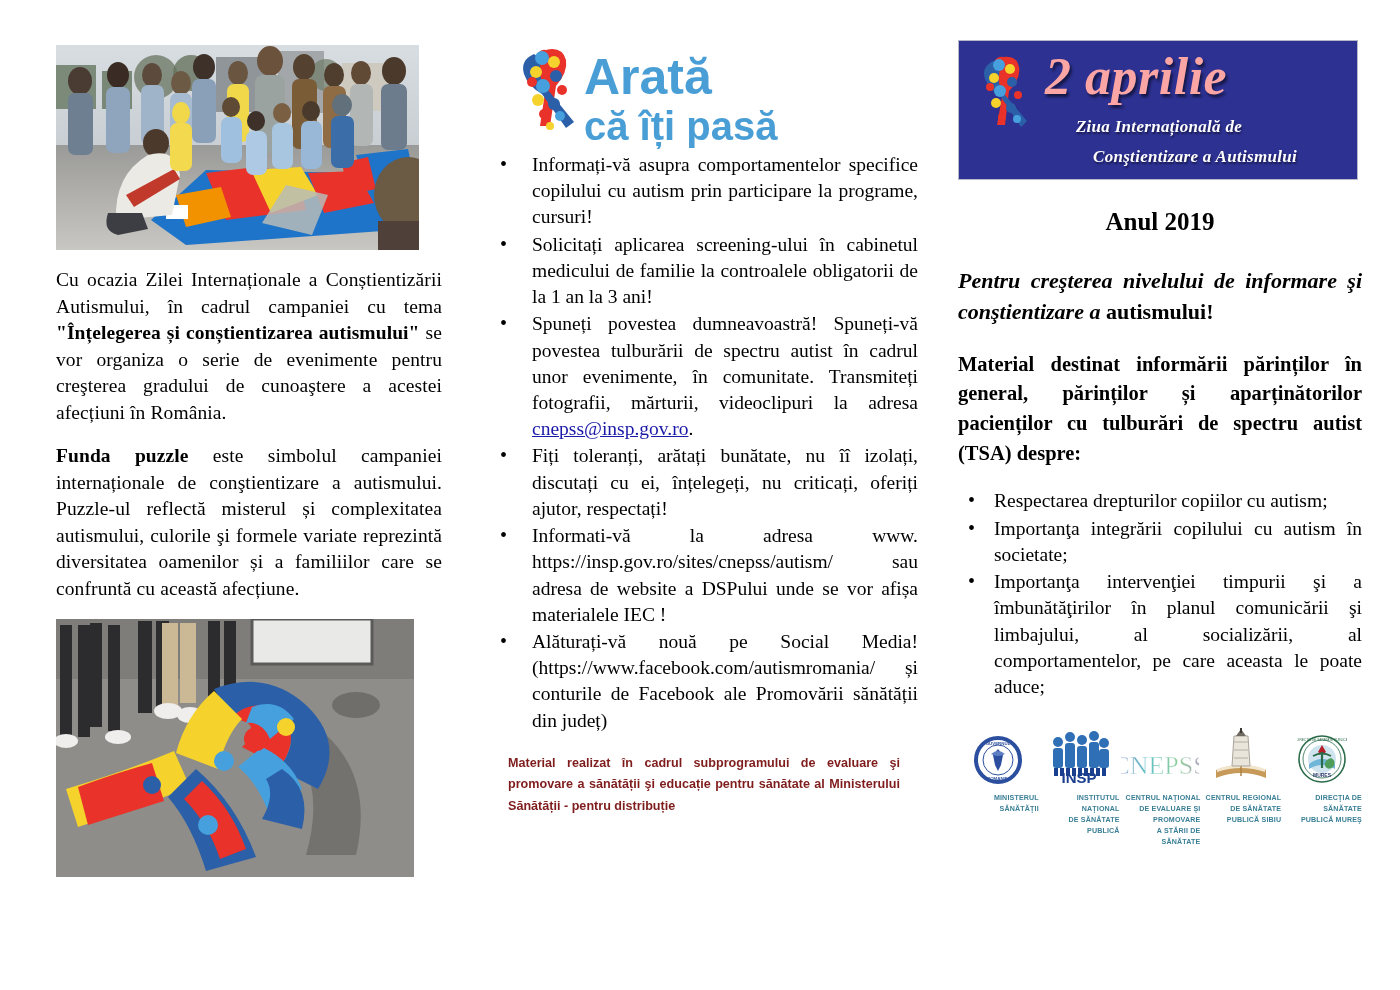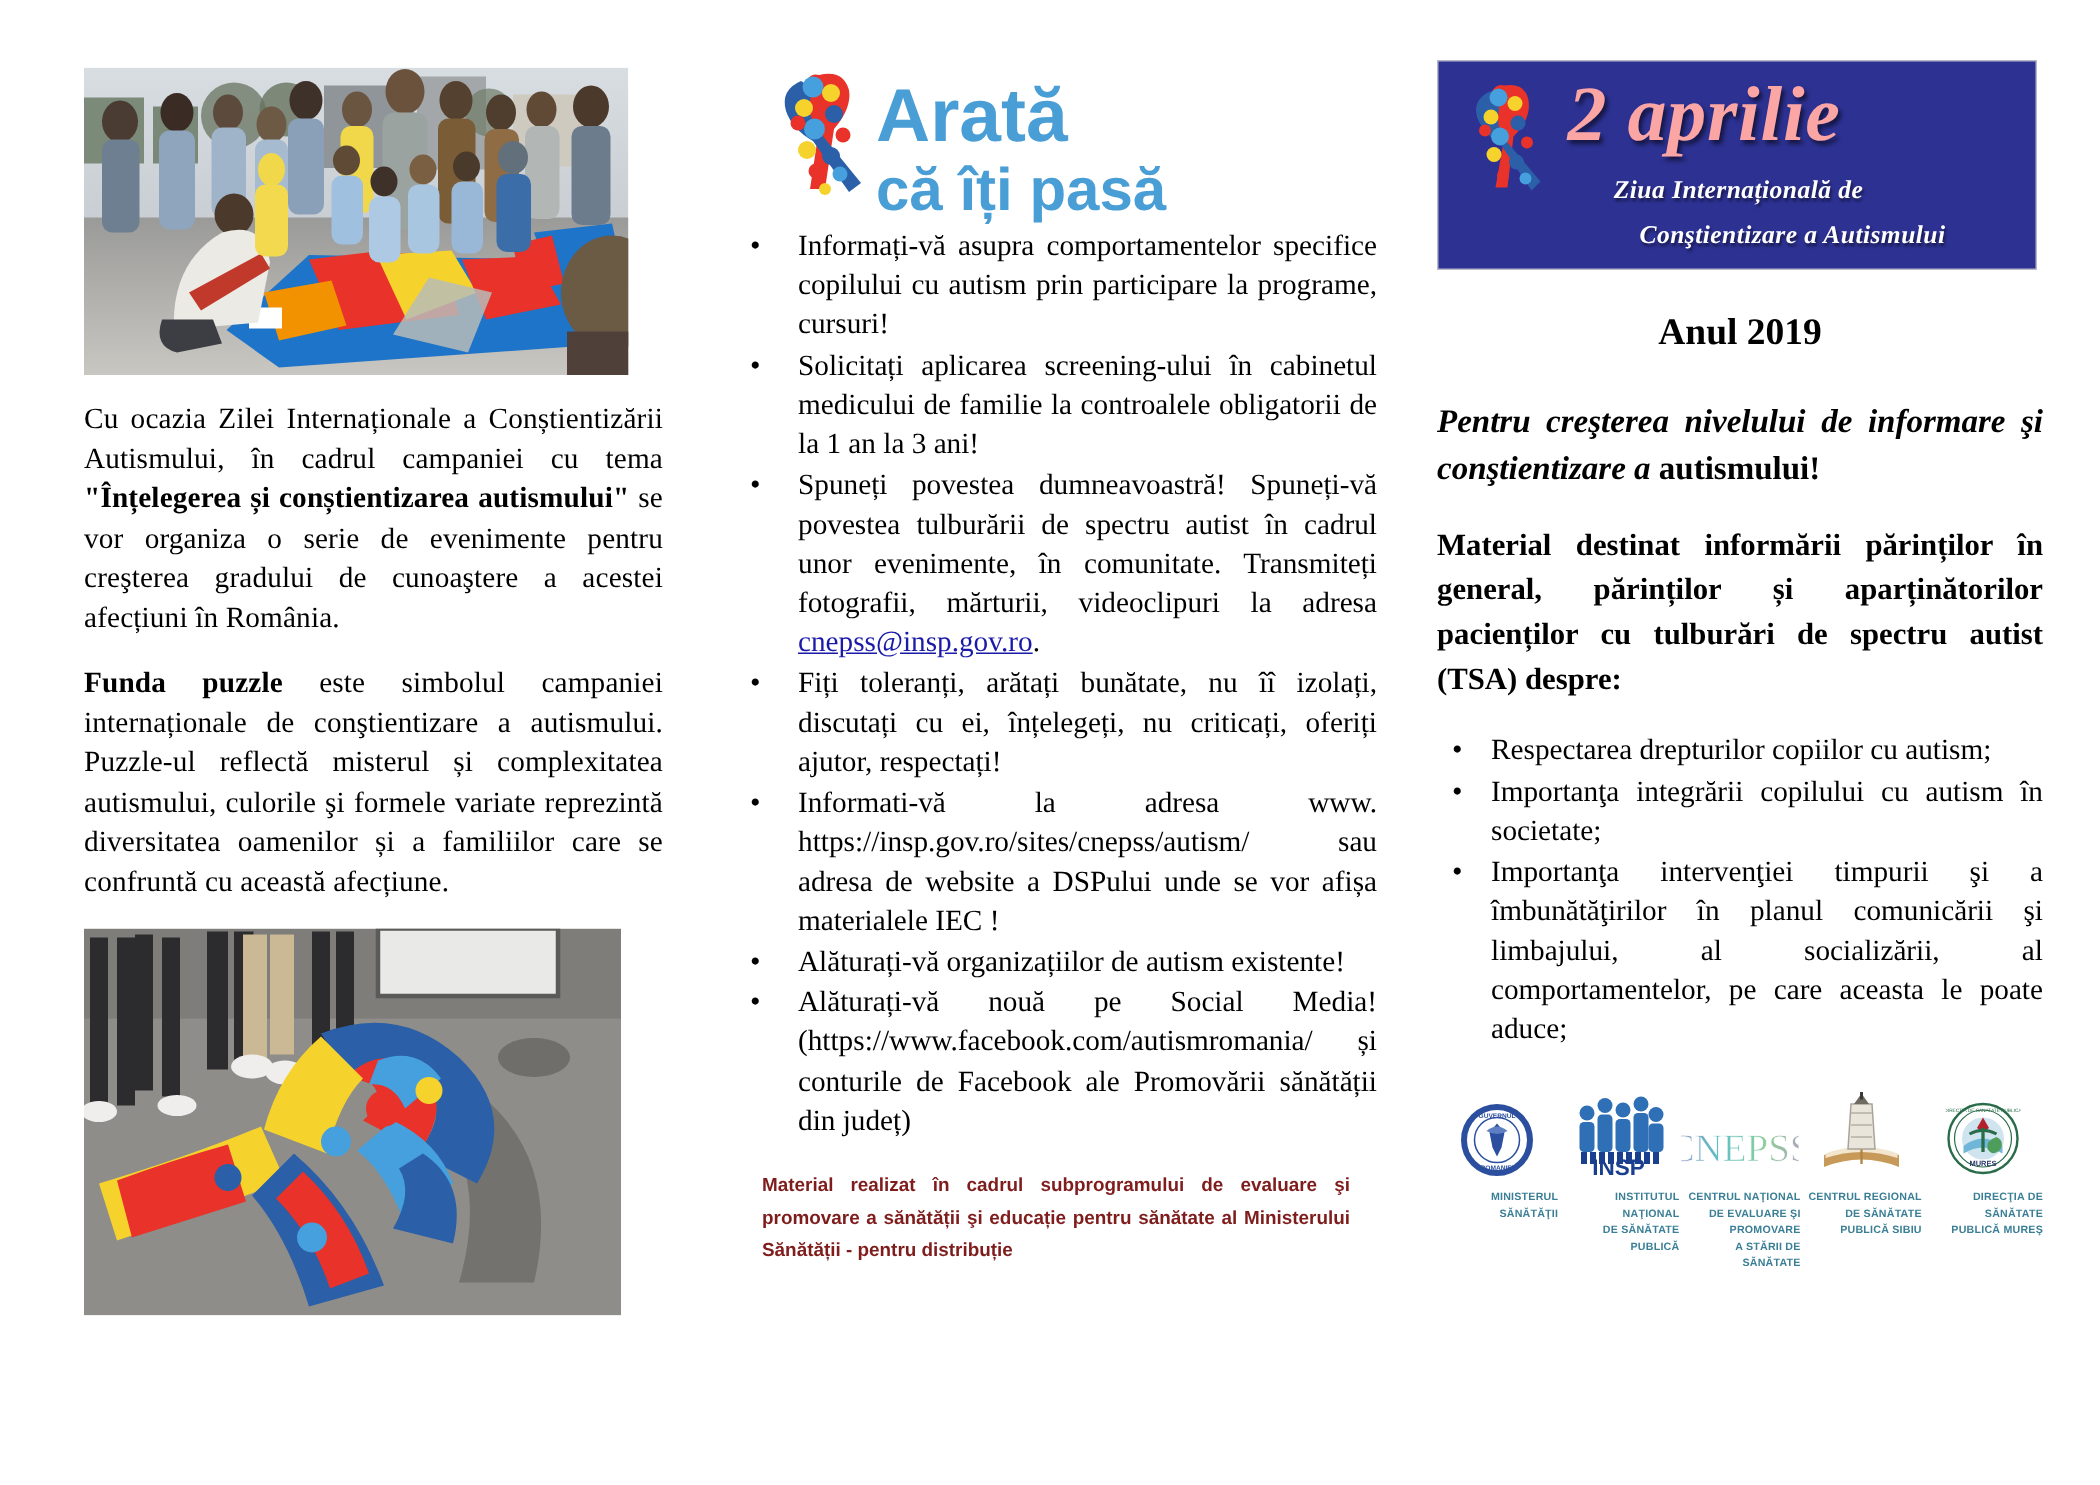--- a/index.html
+++ b/index.html
@@ -382,21 +382,20 @@
         <text id="logoL2" x="74" y="98" font-family="Liberation Sans, DejaVu Sans, sans-serif" font-size="40" font-weight="bold" fill="#4a9ed6">că îți pasă</text>
       </svg>
     </div>
 
     <ul class="bullets mid-list" id="midBullets">
         <li><span>Informați-vă asupra comportamentelor specifice copilului cu autism prin participare la programe, cursuri!</span></li>
         <li><span>Solicitați aplicarea screening-ului în cabinetul medicului de familie la controalele obligatorii de la 1 an la 3 ani!</span></li>
         <li><span>Spuneți povestea dumneavoastră! Spuneți-vă povestea tulburării de spectru autist în cadrul unor evenimente, în comunitate. Transmiteți fotografii, mărturii, videoclipuri la adresa </span><a class="mail" href="mailto:cnepss@insp.gov.ro">cnepss@insp.gov.ro</a><span>.</span></li>
         <li><span>Fiți toleranți, arătați bunătate, nu îî izolați, discutați cu ei, înțelegeți, nu criticați, oferiți ajutor, respectați!</span></li>
         <li><span>Informati-vă la adresa www. https://insp.gov.ro/sites/cnepss/autism/ sau adresa de website a DSPului unde se vor afișa materialele IEC !</span></li>
-        <li><span>Alăturați-vă organizațiilor de autism existente!</span></li>
         <li><span>Alăturați-vă nouă pe Social Media! (https://www.facebook.com/autismromania/ și conturile de Facebook ale Promovării sănătății din județ)</span></li>
       </ul>
 
     <div class="footnote">Material realizat în cadrul subprogramului de evaluare şi promovare a sănătății şi educație pentru sănătate al Ministerului Sănătății -  pentru distribuție</div>
 
   </div>
 
   <div class="col col-right">
 
     <div class="banner">

